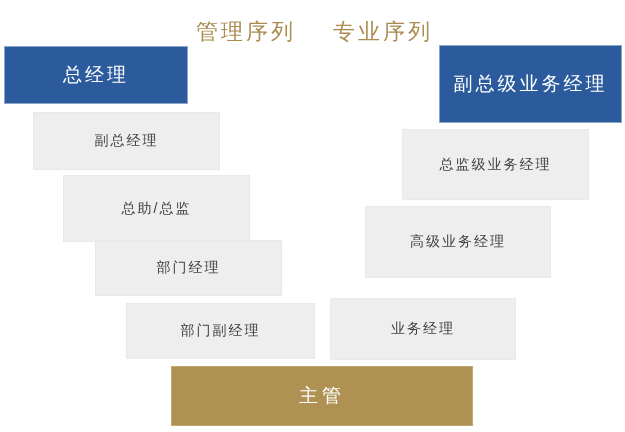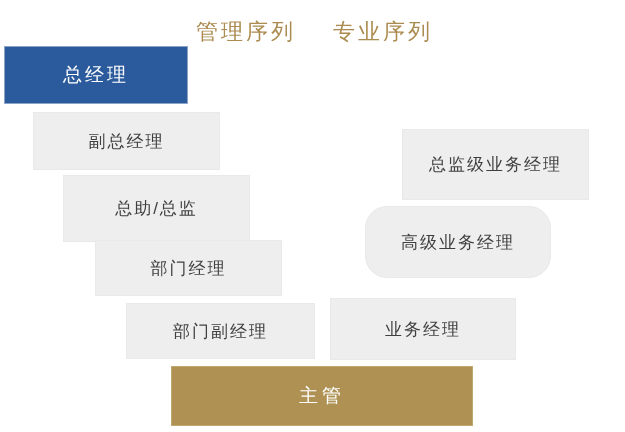--- a/index.html
+++ b/index.html
@@ -31,40 +31,40 @@
   .blue{
     background:var(--accent-blue,#2b5b9c);
     border:1px solid #8aa5c7;
     color:var(--top-text,#ffffff);
     font-size:19px;letter-spacing:3px;
   }
   .gray{
     background:var(--level-fill,#eeeeee);
     border:1px solid #e9e9e9;
     color:var(--level-text,#3f3f3f);
-    font-size:17px;letter-spacing:2px;
+    font-size:14px;letter-spacing:2px;
   }
   .gold{
     background:var(--accent-gold,#ae9153);
     border:1px solid #c0a96e;
     color:var(--top-text,#ffffff);
     font-size:19px;letter-spacing:4px;
   }
 
   
   #m-top {left:4px;  top:46px; width:184px;height:58px;}
   #m-l1  {left:33px; top:112px;width:187px;height:58px;}
   #m-l2  {left:63px; top:175px;width:187px;height:67px;}
   #m-l3  {left:95px; top:240px;width:187px;height:56px;}
   #m-l4  {left:126px;top:303px;width:189px;height:56px;}
 
   
   #p-top {left:439px;top:45px; width:183px;height:78px;}
   #p-l1  {left:402px;top:129px;width:187px;height:71px;}
-  #p-l2  {left:365px;top:206px;width:186px;height:72px;border-radius:22px;}
+  #p-l2  {left:365px;top:206px;width:186px;height:72px;}
   #p-l3  {left:330px;top:298px;width:186px;height:62px;}
 
   
   #base  {left:171px;top:366px;width:302px;height:60px;}
 </style>
 </head>
 <body>
 
 <div class="canvas">
 
@@ -81,20 +81,23 @@
   <div class="box gray" id="m-l2">
     <span>总助/总监</span>
   </div>
   <div class="box gray" id="m-l3">
     <span>部门经理</span>
   </div>
   <div class="box gray" id="m-l4">
     <span>部门副经理</span>
   </div>
 
+  <div class="box blue" id="p-top">
+    <span>副总级业务经理</span>
+  </div>
   <div class="box gray" id="p-l1">
     <span>总监级业务经理</span>
   </div>
   <div class="box gray" id="p-l2">
     <span>高级业务经理</span>
   </div>
   <div class="box gray" id="p-l3">
     <span>业务经理</span>
   </div>
 

